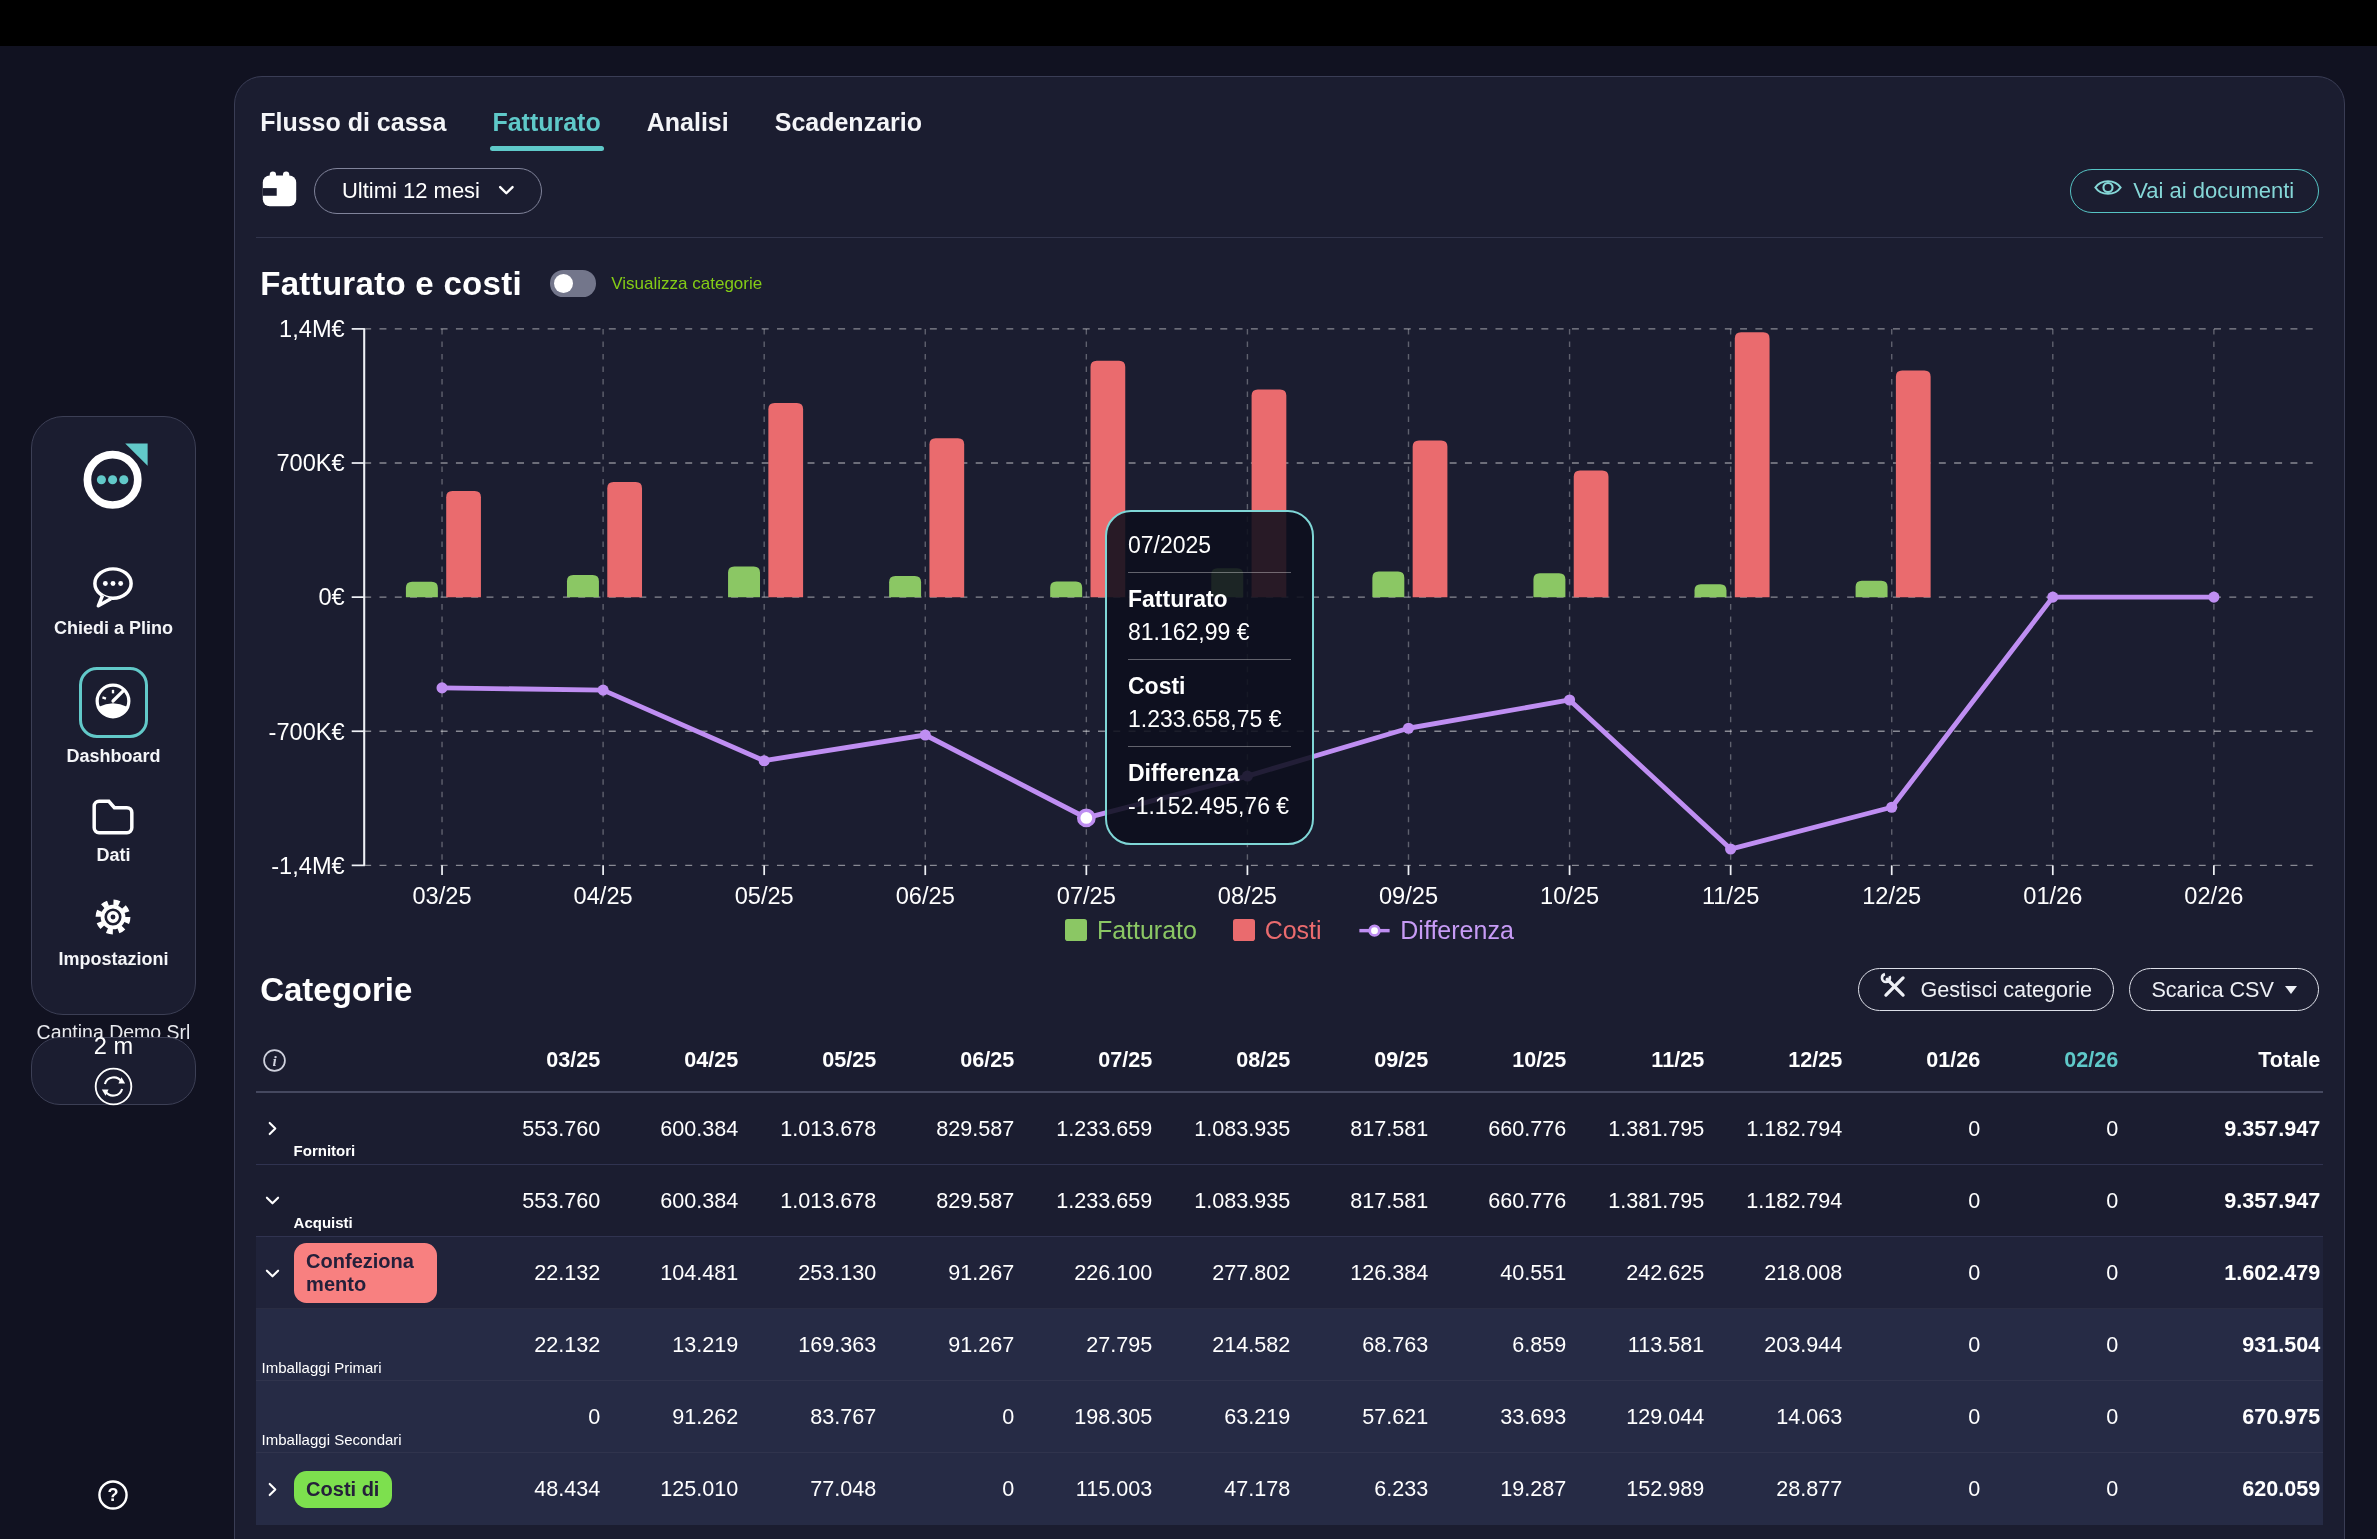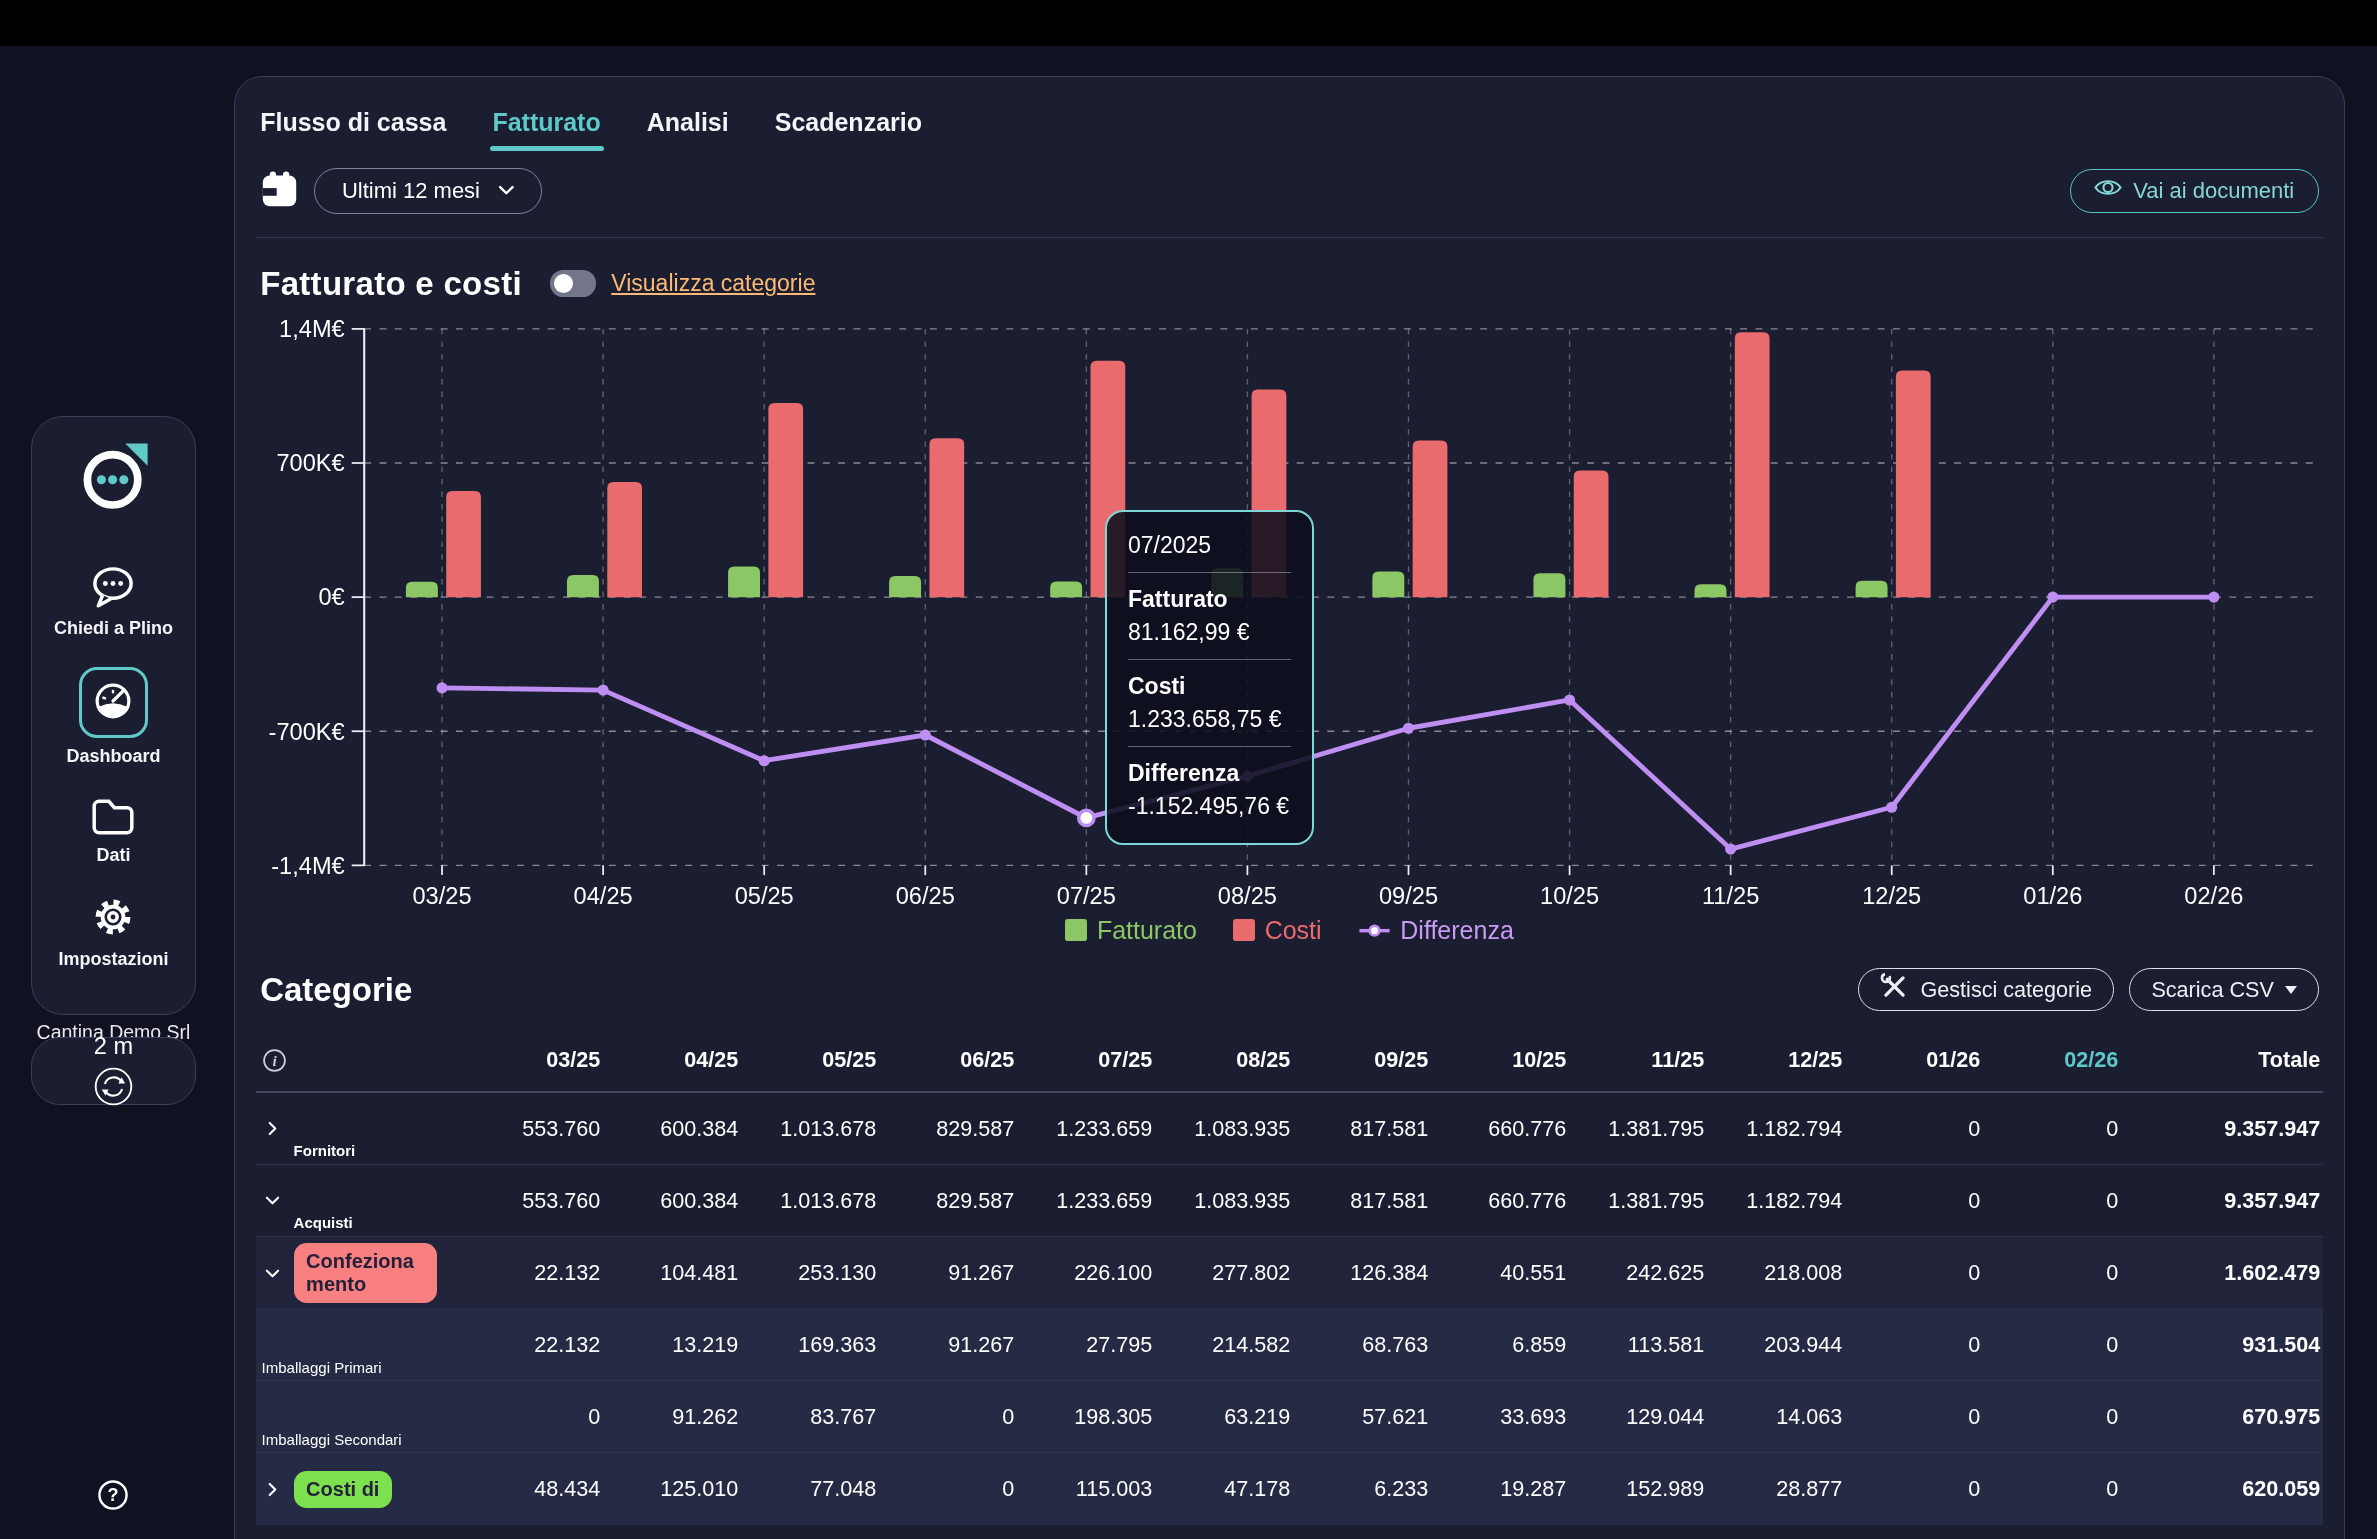--- a/index.html
+++ b/index.html
@@ -31,35 +31,35 @@
   .btn-teal {
     display:flex; align-items:center; gap:11px; height:44px; padding:0 23.6px;
     border:1.7px solid #56c4c4; border-radius:23px; font-size:22px; color:#85d7d7; cursor:pointer; background:transparent;
   }
 
   .chart-title-row { display:flex; align-items:center; gap:28px; margin:26.4px 4.2px 0 4.2px; }
   .chart-title { font-size:33px; font-weight:bold; letter-spacing:0.3px; }
   .toggle-group { display:flex; align-items:center; gap:15.3px; }
   .switch { width:46px; height:26.4px; border-radius:13.2px; background:#73768b; position:relative; cursor:pointer; }
   .switch .knob { position:absolute; left:3.5px; top:3.5px; width:19.5px; height:19.5px; border-radius:50%; background:#fff; }
-  .toggle-label { font-size:23px; color:#fdba74;text-decoration:underline; }
+  .toggle-label { font-size:17px; color:#84cc16; }
 
   .chart-wrap { position:relative; margin-top:12.5px; }
   svg.chart { display:block; width:2069px; height:599px; }
   .grid-h { stroke:rgba(255,255,255,0.48); stroke-width:2; stroke-dasharray:10 12; }
   .grid-v { stroke:rgba(255,255,255,0.30); stroke-width:2; stroke-dasharray:8 10; }
   .axis   { stroke:#eef0f5; stroke-width:3; }
   .tick   { stroke:#eef0f5; stroke-width:2.5; }
   .ylab   { font-size:34px; fill:#fff; text-anchor:end; font-family:"Liberation Sans",sans-serif; }
   .xlab   { font-size:34px; fill:#fff; text-anchor:middle; font-family:"Liberation Sans",sans-serif; }
   .diff-line { fill:none; stroke:#bf8ef2; stroke-width:7; stroke-linejoin:round; stroke-linecap:round; }
 
   .tooltip {
     position:absolute; left:849px; top:195px; width:209px;
-    background:rgba(13,15,28,0.88); border:2.1px solid #7fd6d6; border-radius:18px;
+    background:rgba(13,15,28,0.88); border:2.1px solid #7fd6d6; border-radius:26px;
     padding:16.7px 21px 19.5px 21px; font-size:23px; line-height:1.45;
   }
   .tooltip .tt-date { padding-bottom:9.7px; border-bottom:1.4px solid rgba(255,255,255,0.35); }
   .tooltip .tt-sec { padding:9.7px 0; border-bottom:1.4px solid rgba(255,255,255,0.35); }
   .tooltip .tt-sec:last-child { border-bottom:none; padding-bottom:0; }
   .tooltip b { display:block; }
 
   .legend { display:flex; justify-content:center; align-items:center; gap:36px; margin-top:1.4px; font-size:25px; }
   .legend-item { display:flex; align-items:center; gap:9.7px; cursor:pointer; }
   .sw { width:22px; height:22px; border-radius:2.8px; display:inline-block; }

